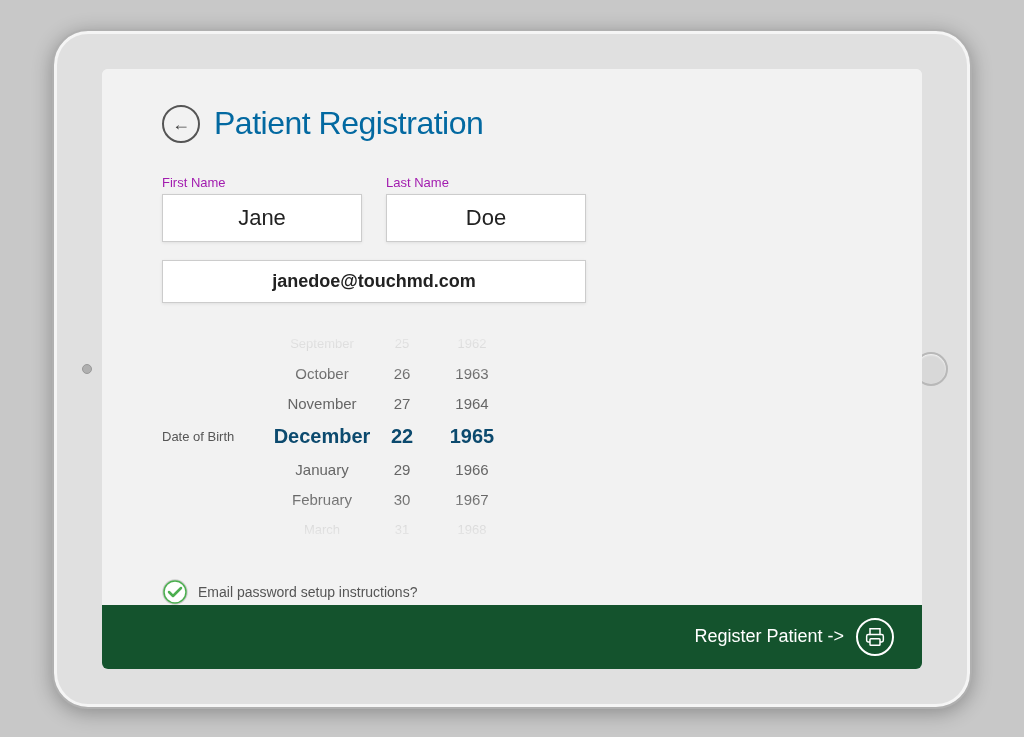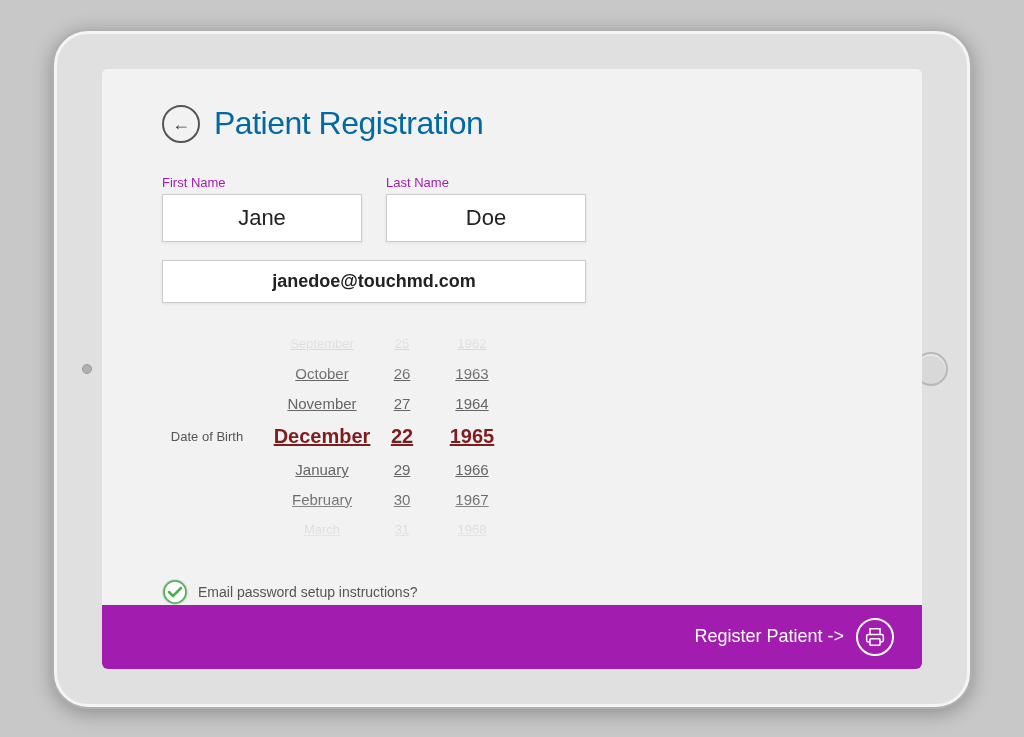--- a/index.html
+++ b/index.html
@@ -159,21 +159,20 @@
     }
 
     .dob-label {
       font-size: 13px;
       color: #555;
       font-weight: 400;
       margin-right: 20px;
       align-self: center;
       white-space: nowrap;
       min-width: 90px;
-      text-align: center;
     }
 
     .picker-column {
       display: flex;
       flex-direction: column;
       align-items: center;
       width: 100px;
       position: relative;
     }
 
@@ -187,27 +186,26 @@
 
     .picker-item {
       height: 30px;
       display: flex;
       align-items: center;
       justify-content: center;
       font-size: 14px;
       color: #aaa;
       width: 100%;
       cursor: pointer;
-      text-decoration: underline;
     }
 
     .picker-item.selected {
       font-size: 20px;
       font-weight: 600;
-      color: #7f1d1d;
+      color: #0c4a6e;
       height: 36px;
     }
 
     .picker-item.near {
       font-size: 15px;
       color: #666;
     }
 
     .picker-item.far {
       font-size: 13px;
@@ -231,21 +229,21 @@
       flex-shrink: 0;
     }
 
     .checkbox-label {
       font-size: 14px;
       color: #555;
     }
 
     .bottom-bar {
       height: 64px;
-      background: #a21caf;
+      background: #14532d;
       display: flex;
       align-items: center;
       justify-content: flex-end;
       padding: 0 28px;
       flex-shrink: 0;
     }
 
     .register-button {
       display: flex;
       align-items: center;

